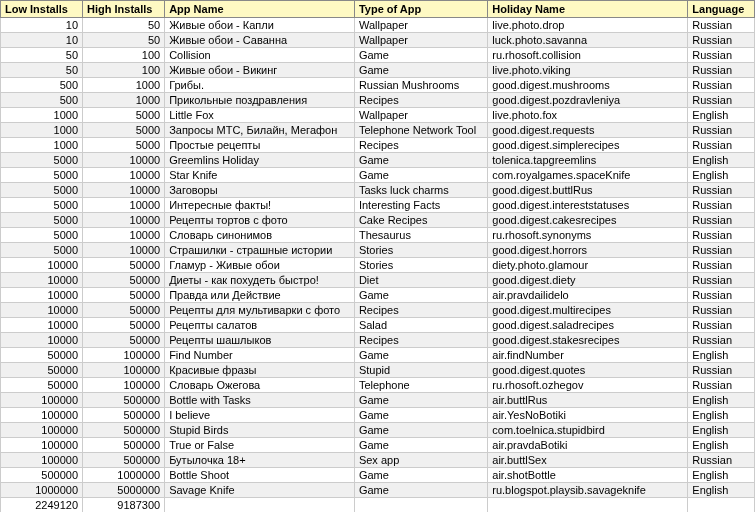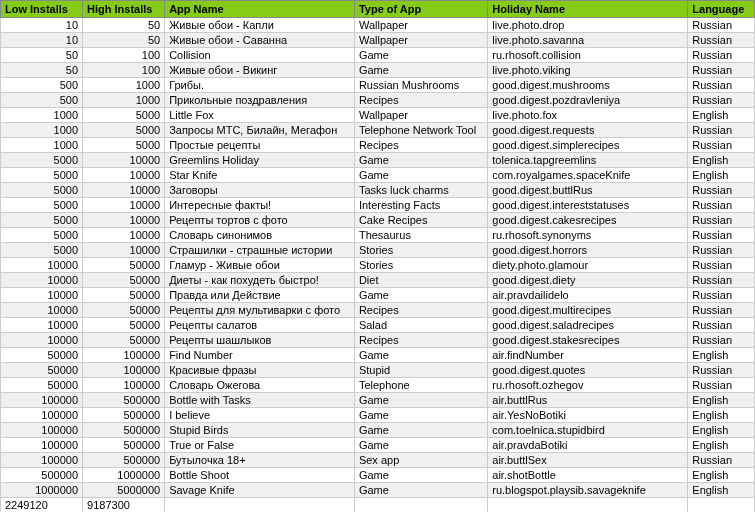--- a/index.html
+++ b/index.html
@@ -10,21 +10,21 @@
       width: 755px;
       min-height: 512px;
       overflow: hidden;
     }
     table {
       width: 100%;
       border-collapse: collapse;
       table-layout: fixed;
     }
     th {
-      background: #84cc16;
+      background: #fef9c3;
       border: 1px solid #888;
       padding: 2px 4px;
       text-align: left;
       font-weight: bold;
       font-size: 11px;
       white-space: nowrap;
     }
     td {
       border: 1px solid #ccc;
       padding: 1px 4px;
@@ -75,21 +75,21 @@
         <td>Живые обои - Капли</td>
         <td>Wallpaper</td>
         <td>live.photo.drop</td>
         <td>Russian</td>
       </tr>
       <tr>
         <td style="text-align: right;">10</td>
         <td style="text-align: right;">50</td>
         <td>Живые обои - Саванна</td>
         <td>Wallpaper</td>
-        <td>live.photo.savanna</td>
+        <td>luck.photo.savanna</td>
         <td>Russian</td>
       </tr>
       <tr>
         <td style="text-align: right;">50</td>
         <td style="text-align: right;">100</td>
         <td>Collision</td>
         <td>Game</td>
         <td>ru.rhosoft.collision</td>
         <td>Russian</td>
       </tr>
@@ -319,21 +319,21 @@
       </tr>
       <tr>
         <td style="text-align: right;">1000000</td>
         <td style="text-align: right;">5000000</td>
         <td>Savage Knife</td>
         <td>Game</td>
         <td>ru.blogspot.playsib.savageknife</td>
         <td>English</td>
       </tr>
       <tr>
-        <td style="text-align: left; margin-top: 30px;">2249120</td>
-        <td style="">9187300</td>
+        <td style="text-align: right; margin-top: 30px;">2249120</td>
+        <td style="text-align: right;">9187300</td>
         <td></td>
         <td></td>
         <td></td>
         <td></td>
       </tr>
     </tbody>
 </table>
 
 </body></html>

